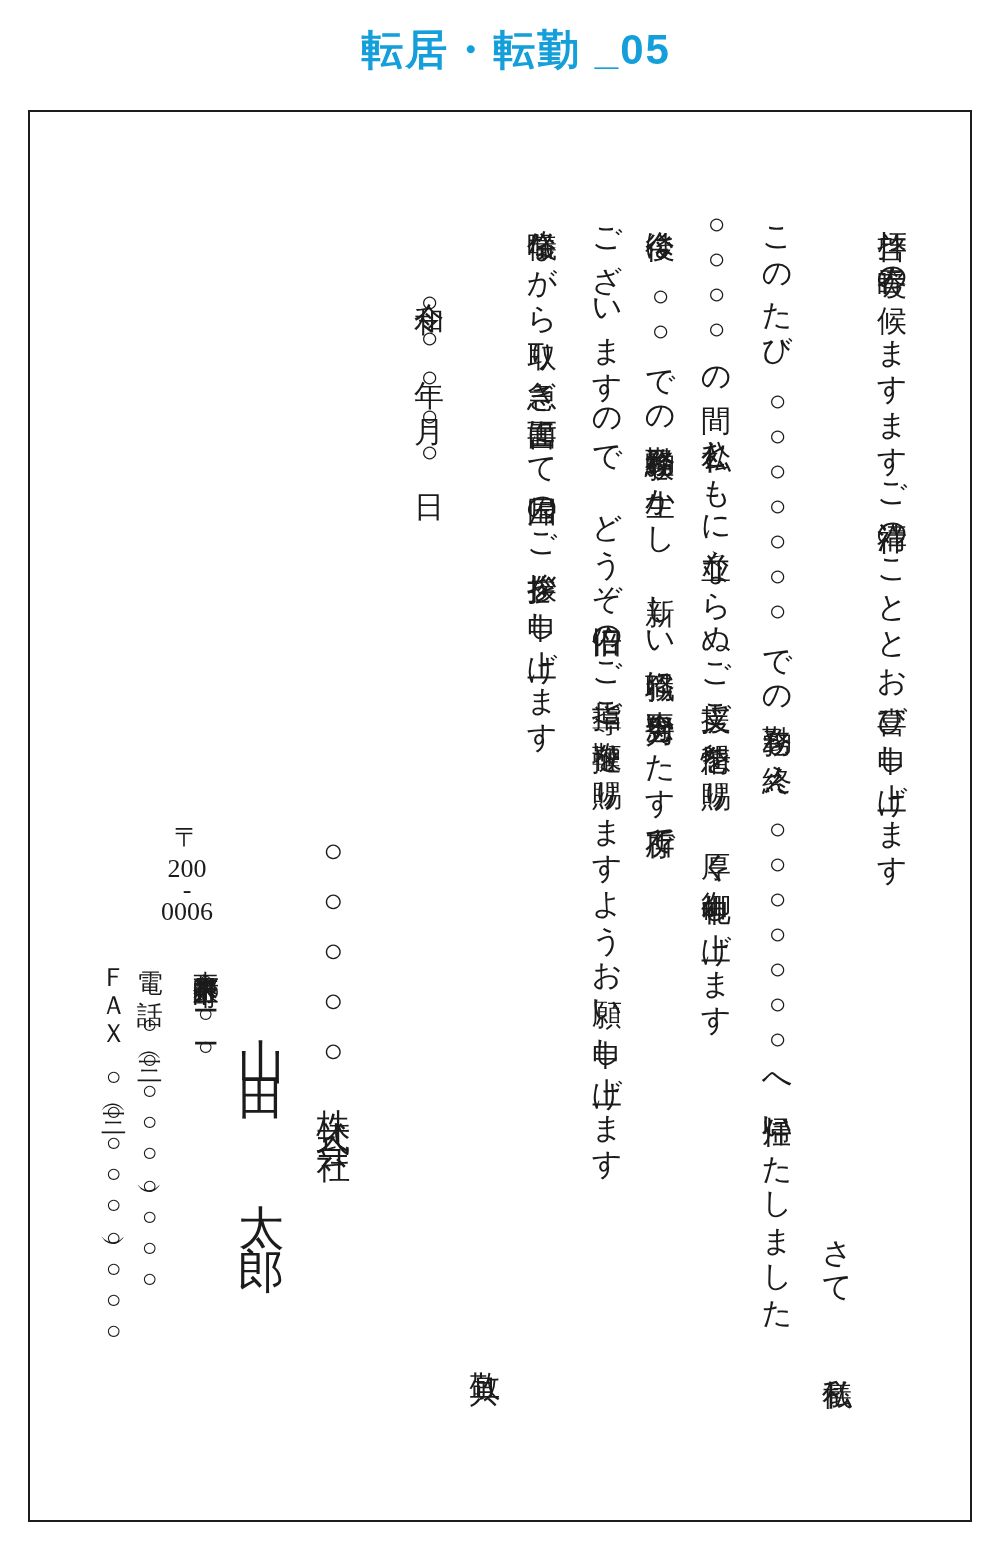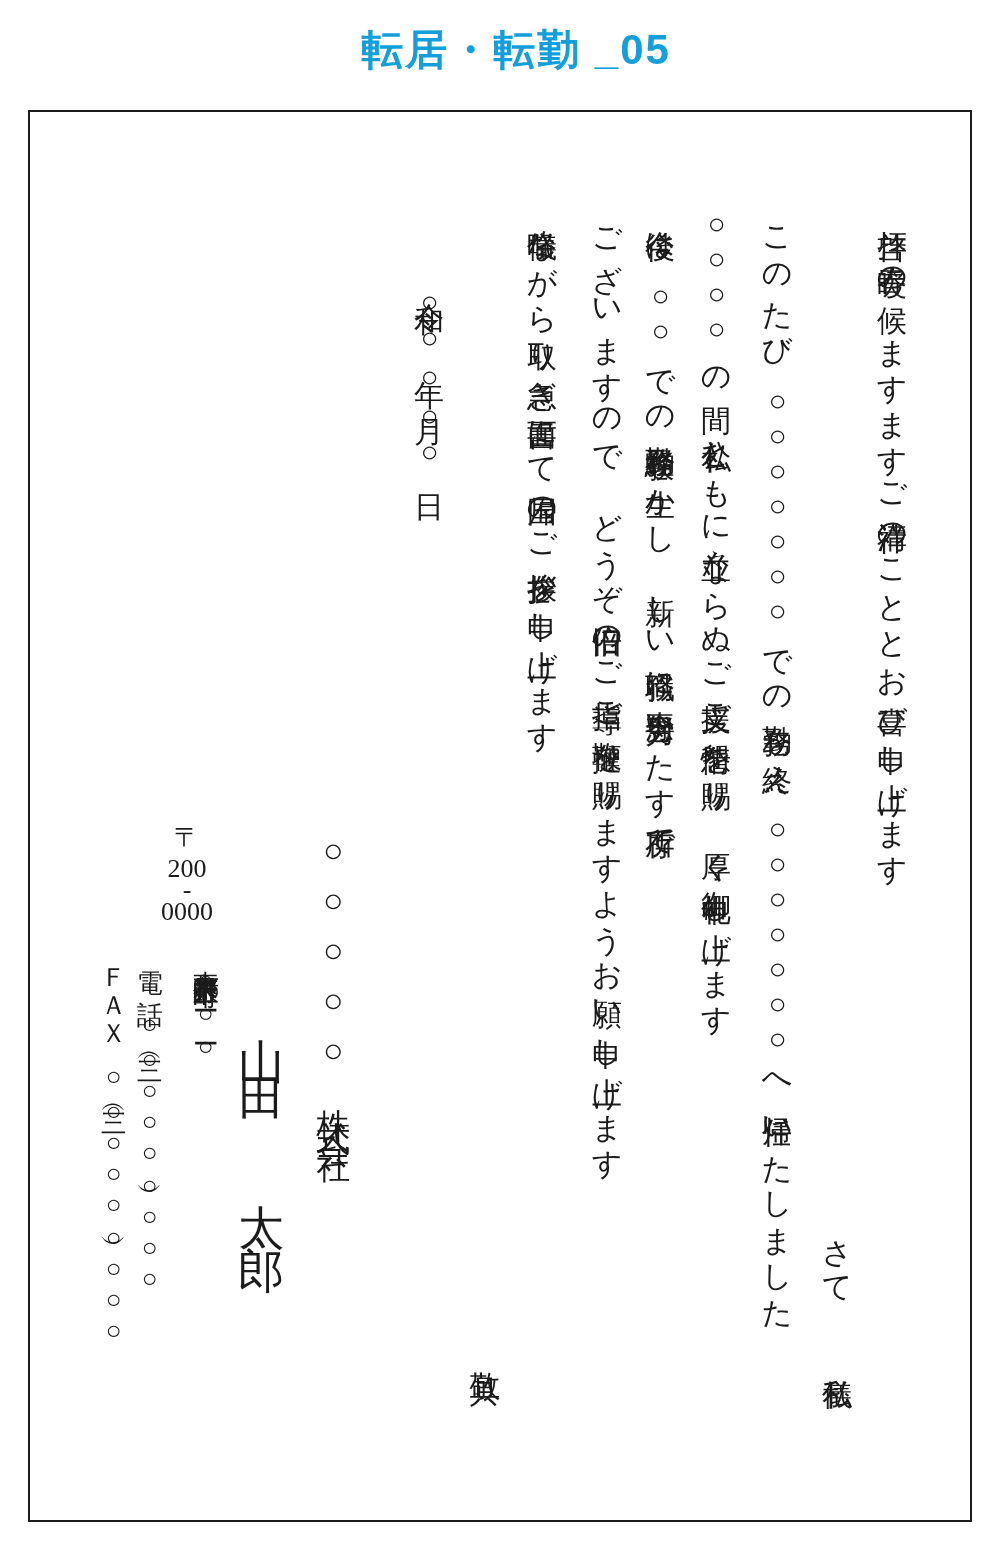--- a/index.html
+++ b/index.html
@@ -104,21 +104,21 @@
     <p class="vcol date">令和○○年○月○○日</p>
 
     <p class="vcol company">○○○○○株式会社</p>
 
     <p class="vcol name">山田　太郎</p>
 
     <div class="postal">
       <span>〒</span>
       <span>200</span>
       <span class="psep">-</span>
-      <span>0000</span>
+      <span>0006</span>
     </div>
 
     <p class="vcol addr">東京都中野区本町○ー○ー○</p>
 
     <p class="vcol tel">電　話　○三（○○○○）○○○○</p>
 
     <p class="vcol fax">ＦＡＸ　○三（○○○○）○○○○</p>
 
   </div>
 </div>

